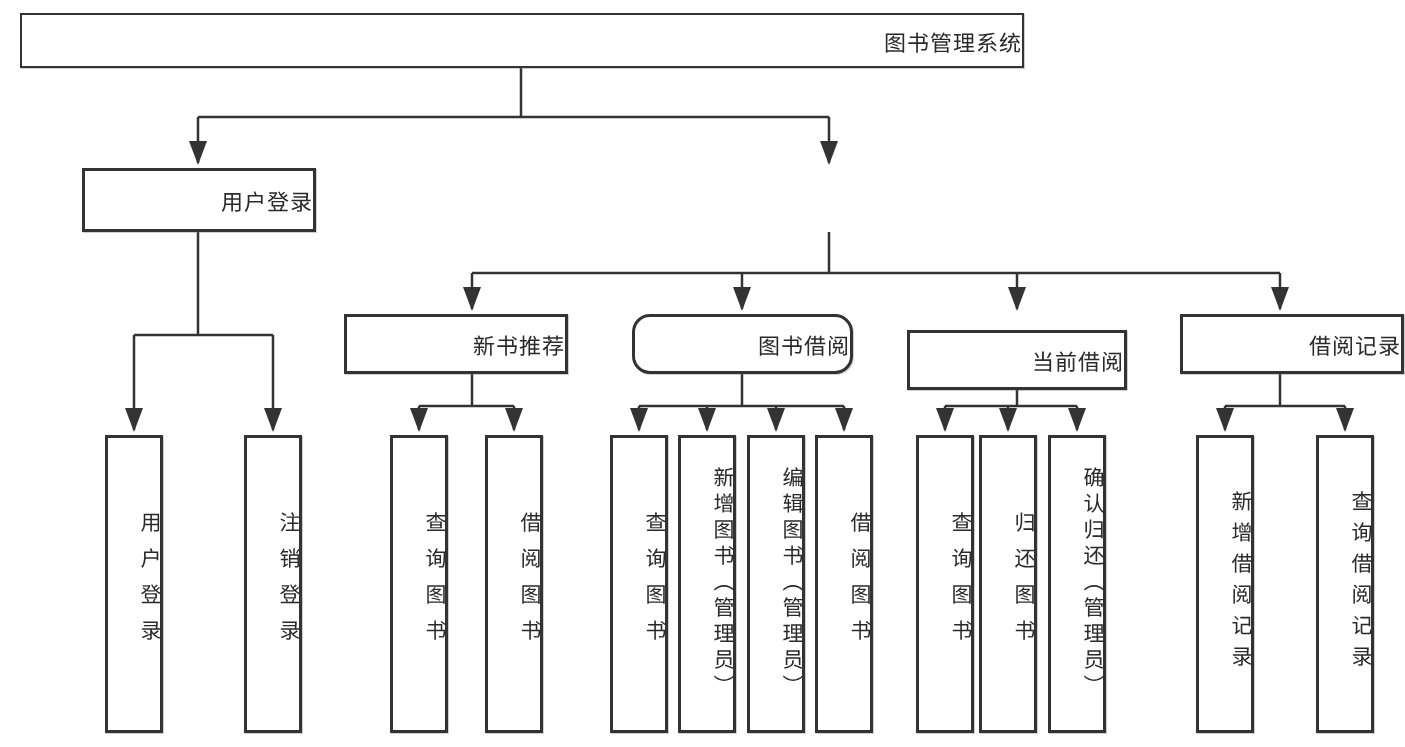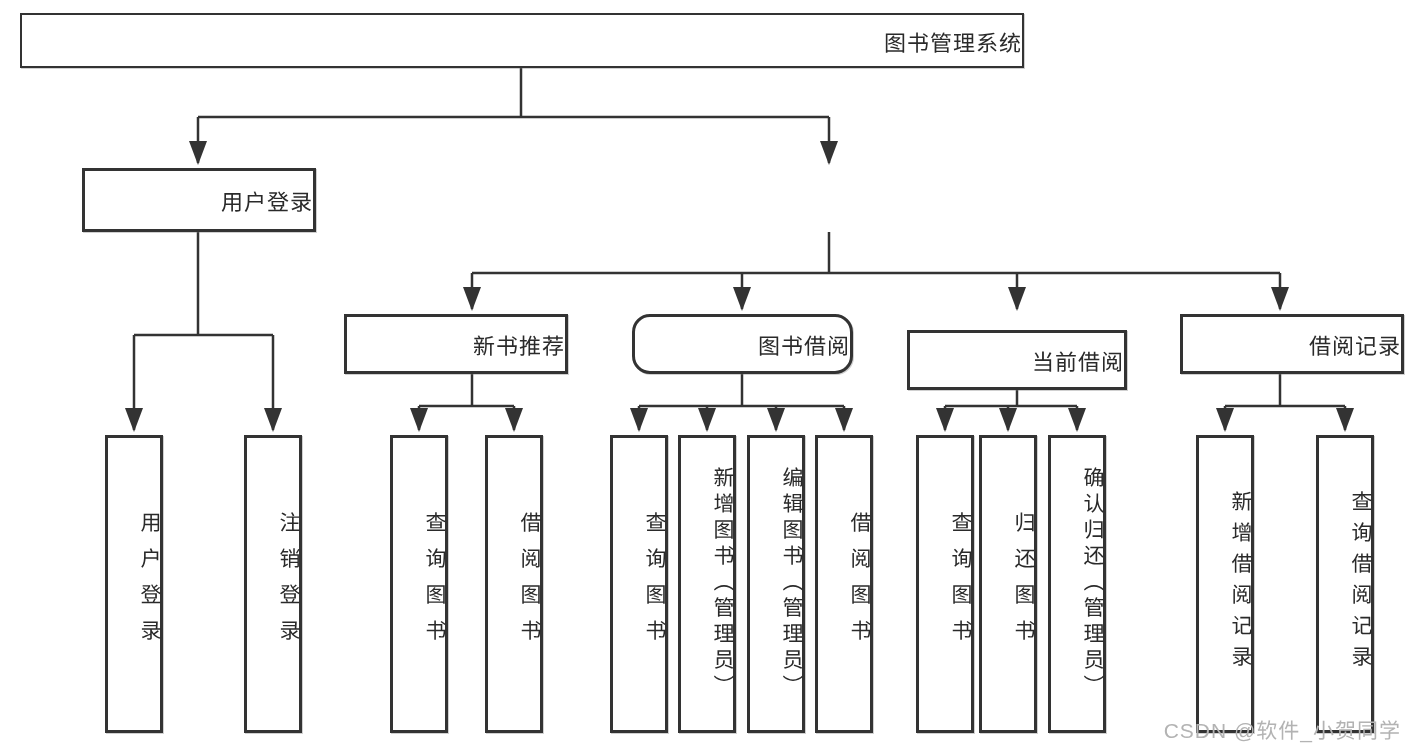--- a/index.html
+++ b/index.html
@@ -170,15 +170,14 @@
     <span class="node-label">确认归还（管理员）</span>
   </div>
 
   <div class="node leaf v-med" style="left:1196px; top:435px; width:58px; height:298px;">
     <span class="node-label">新增借阅记录</span>
   </div>
   <div class="node leaf v-med" style="left:1316px; top:435px; width:58px; height:298px;">
     <span class="node-label">查询借阅记录</span>
   </div>
 
-  <div id="watermark">CSDN @软件_小贺同学</div>
 
 </div>
 
 </body></html>

